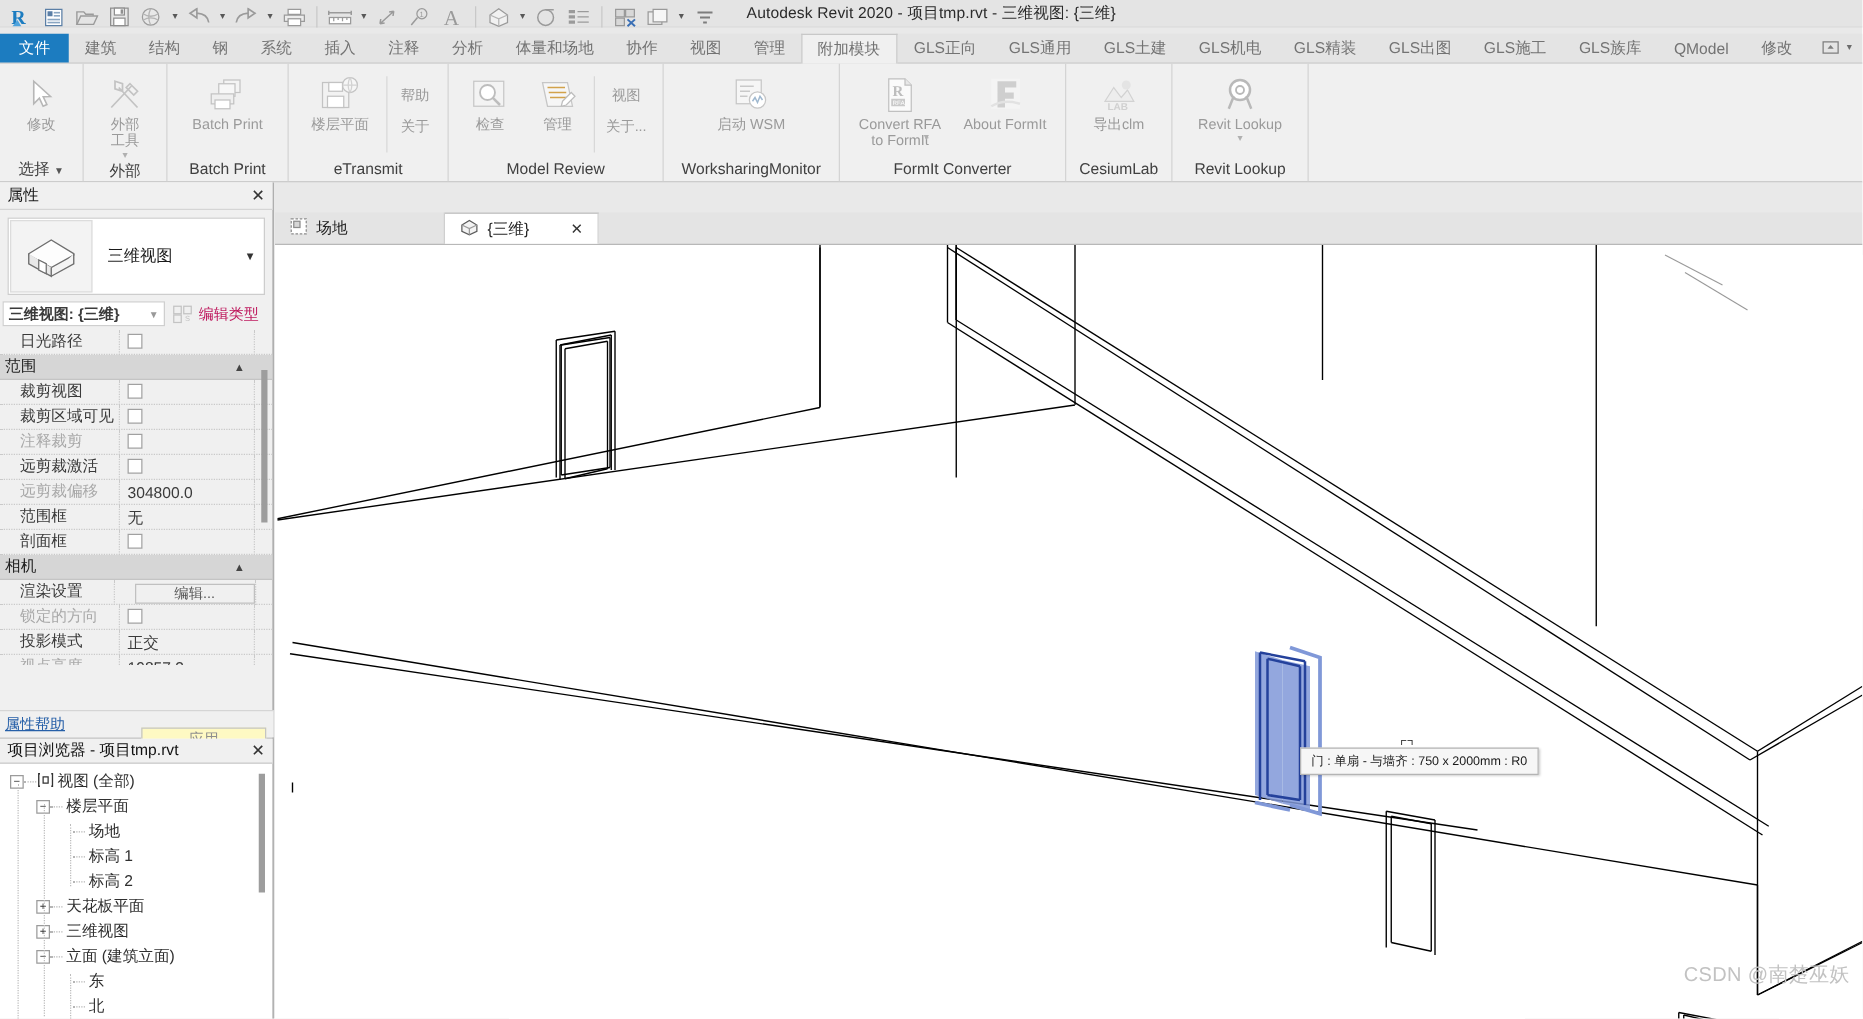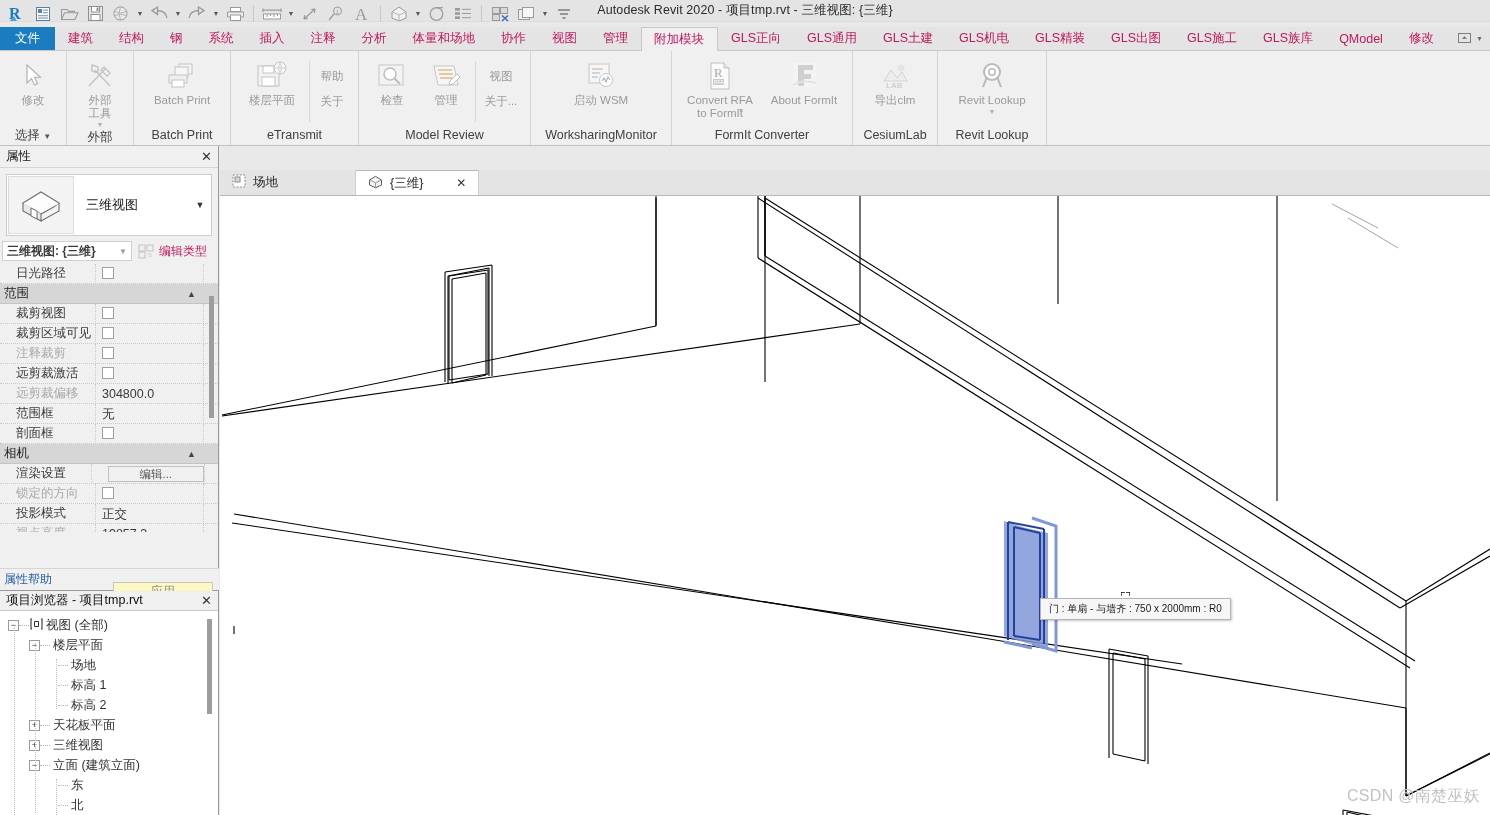--- a/index.html
+++ b/index.html
@@ -37,21 +37,21 @@
   .qat .qsep{ width:1px; height:17px; background:#c8c8c8; margin:0 5px; }
 
   
   .tabbar{
     position:absolute; left:0; top:27px; width:1490px; height:24px;
     background:#e4e4e4; border-bottom:1px solid #c8c8c8;
     display:flex; align-items:stretch;
   }
   .tab{
     display:flex; align-items:center; padding:0 13px;
-    font-size:12.5px; color:#be185d; cursor:default; white-space:nowrap;
+    font-size:12.5px; color:#737373; cursor:default; white-space:nowrap;
   }
   .tab.file{
     background:#1c7cc0; color:#fff; padding:0 15px; font-size:12.5px;
   }
   .tab.active{
     background:#f0f0f0; border-left:1px solid #c8c8c8; border-right:1px solid #c8c8c8;
     border-top:1px solid #c8c8c8; margin-bottom:-1px;padding-left:12px;
   }
   .tab-extra{
     display:flex; align-items:center; gap:4px; padding:0 10px; color:#6b6b6b;
@@ -142,21 +142,21 @@
   }
   .ebtn{
     display:inline-block; width:96px; height:16px; line-height:15px; text-align:center;
     background:#f0f0f0; border:1px solid #c0c0c0; font-size:11.5px; color:#555;
     margin-left:16px;
   }
   .pal-foot{
     position:absolute; left:0; bottom:0; width:219px; height:22px;
     display:flex; align-items:center; border-top:1px solid #d5d5d5; background:#f0f0f0;
   }
-  .pal-foot .help{ padding-left:4px; font-size:12px; color:#2760a8; }
+  .pal-foot .help{ padding-left:4px; font-size:12px; color:#2760a8; text-decoration:underline; }
   .pal-foot .apply{
     margin-left:auto; margin-right:6px; width:100px; height:18px; line-height:17px;
     text-align:center; background:#fef9c3; border:1px solid #c4c4c4;
     font-size:12px; color:#8f8f8f;margin-top:23px;
   }
   .pscroll{
     position:absolute; right:4px; top:150px; width:5px; height:122px; background:#9d9d9d;
   }
 
   
@@ -209,21 +209,21 @@
   }
   
   .tooltip{
     position:absolute; left:1040px; top:598px; height:22px;
     background:#f6f6f6; border:1px solid #b4b4b4;
     box-shadow:1px 1px 2px rgba(0,0,0,.22);
     display:flex; align-items:center; padding:0 8px;
     font-size:10px; color:#1a1a1a; white-space:nowrap;
   }
   .watermark{
-    position:absolute; right:10px; bottom:8px; font-size:16px; color:#c2c2c2;
+    position:absolute; right:10px; bottom:24px; font-size:16px; color:#c2c2c2;
     letter-spacing:.3px; user-select:none;
   }
 </style>
 </head>
 <body>
 
 <div id="app">
 
   <div class="titlebar">
     <div class="title">Autodesk Revit 2020 - 项目tmp.rvt - 三维视图: {三维}</div>

